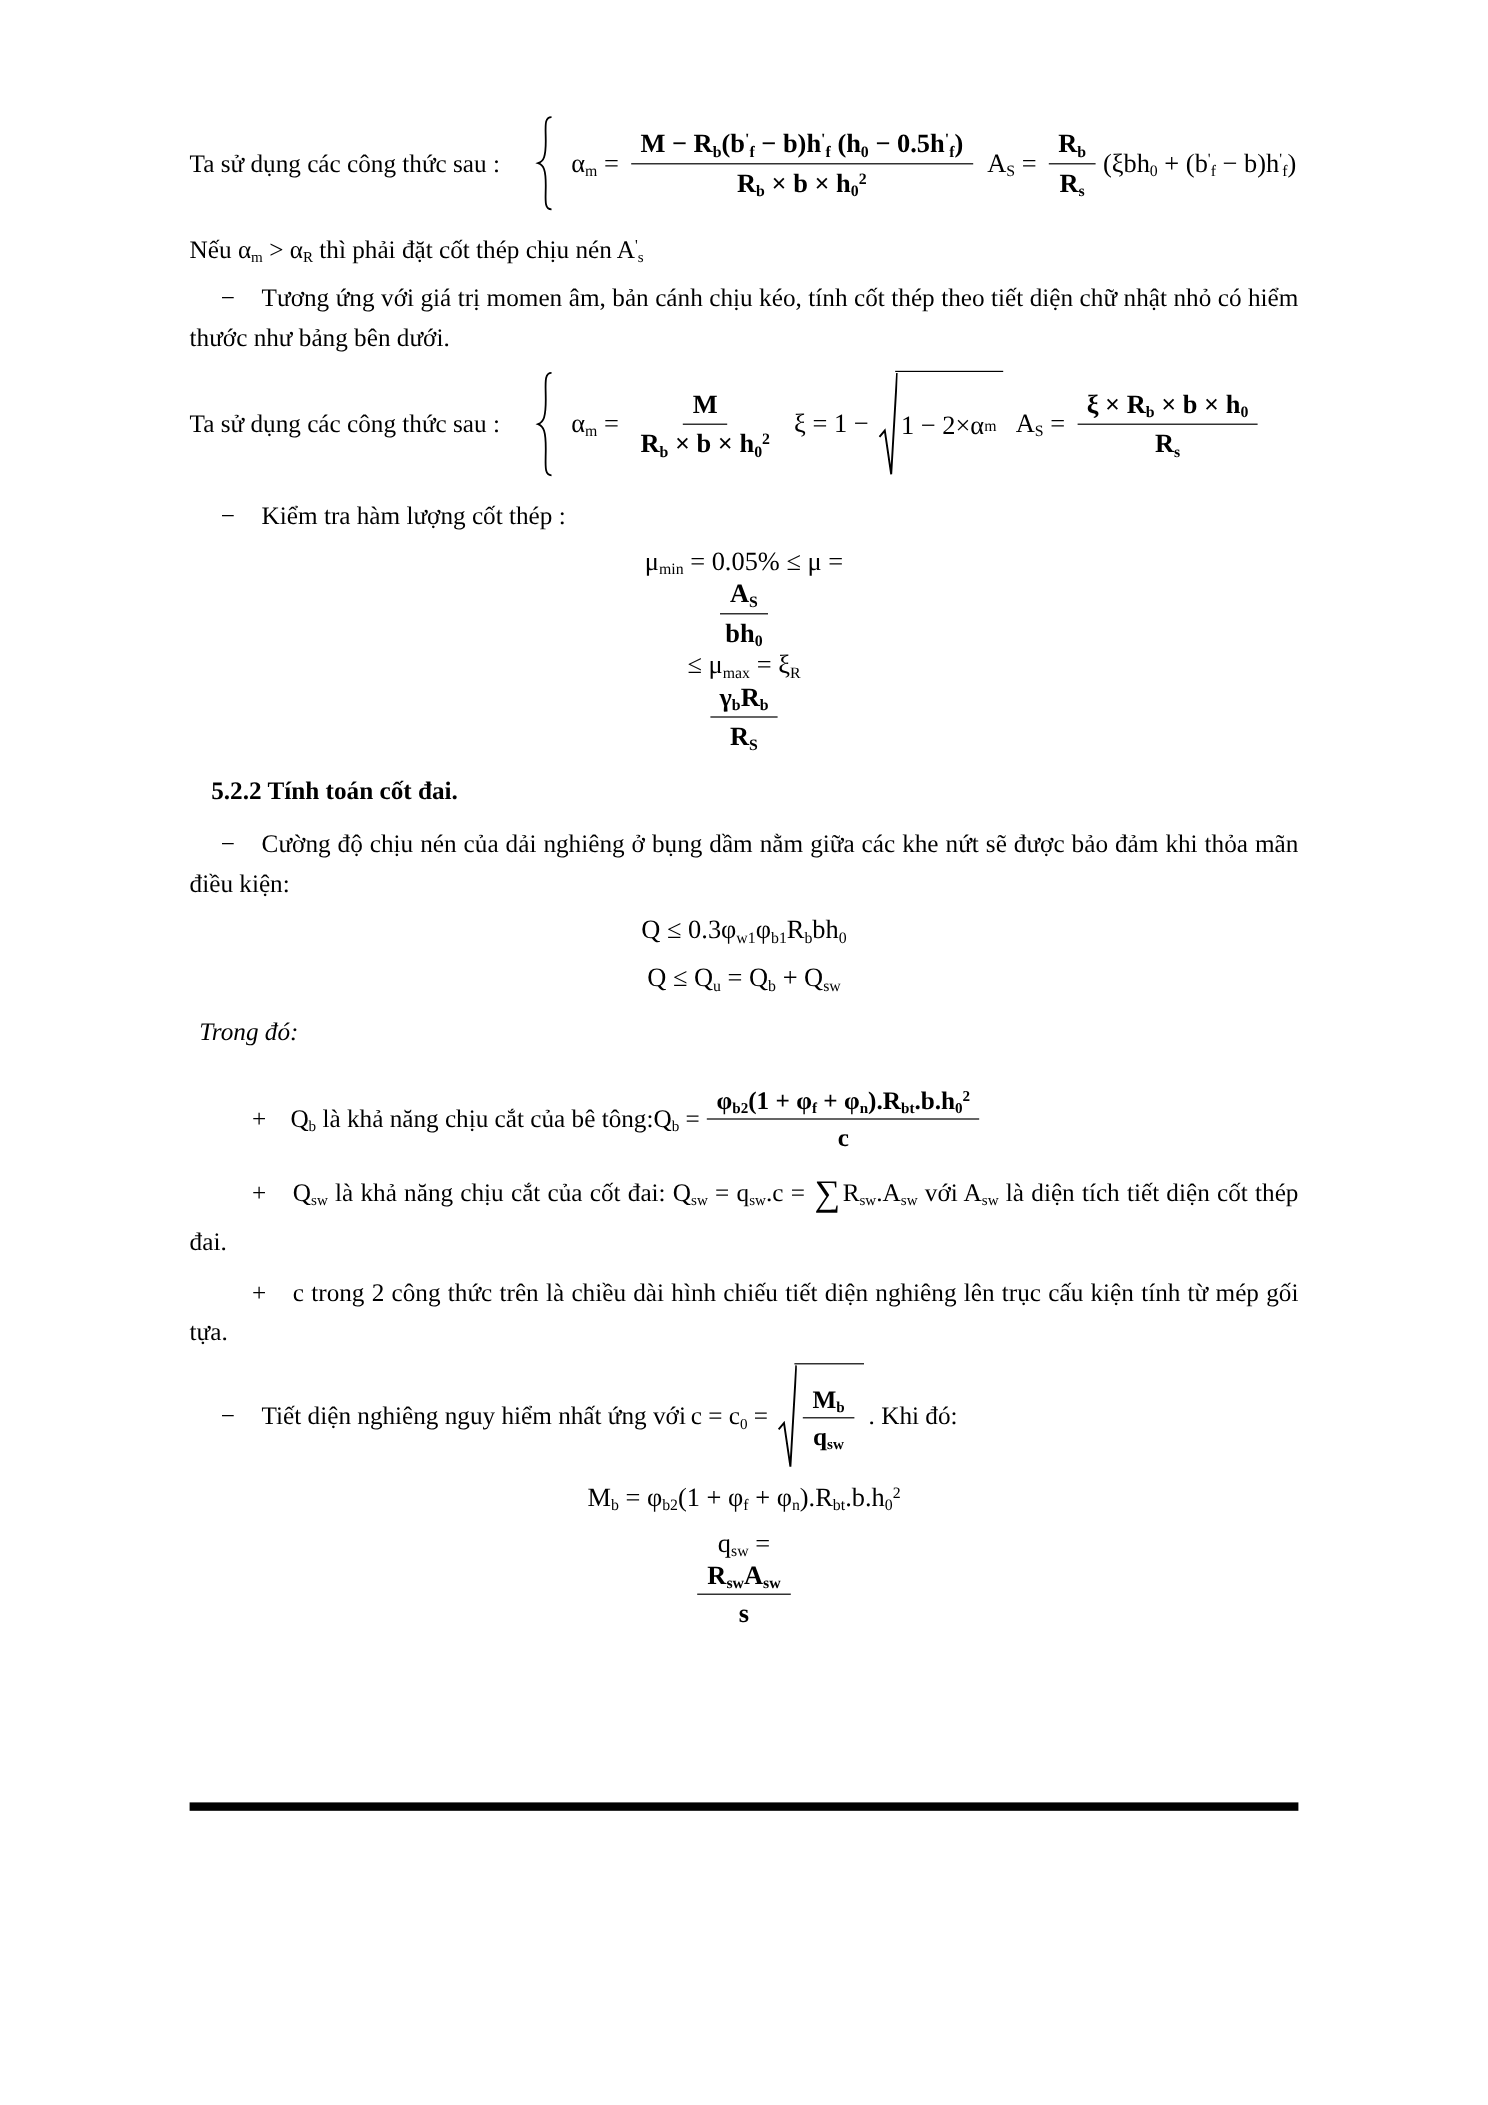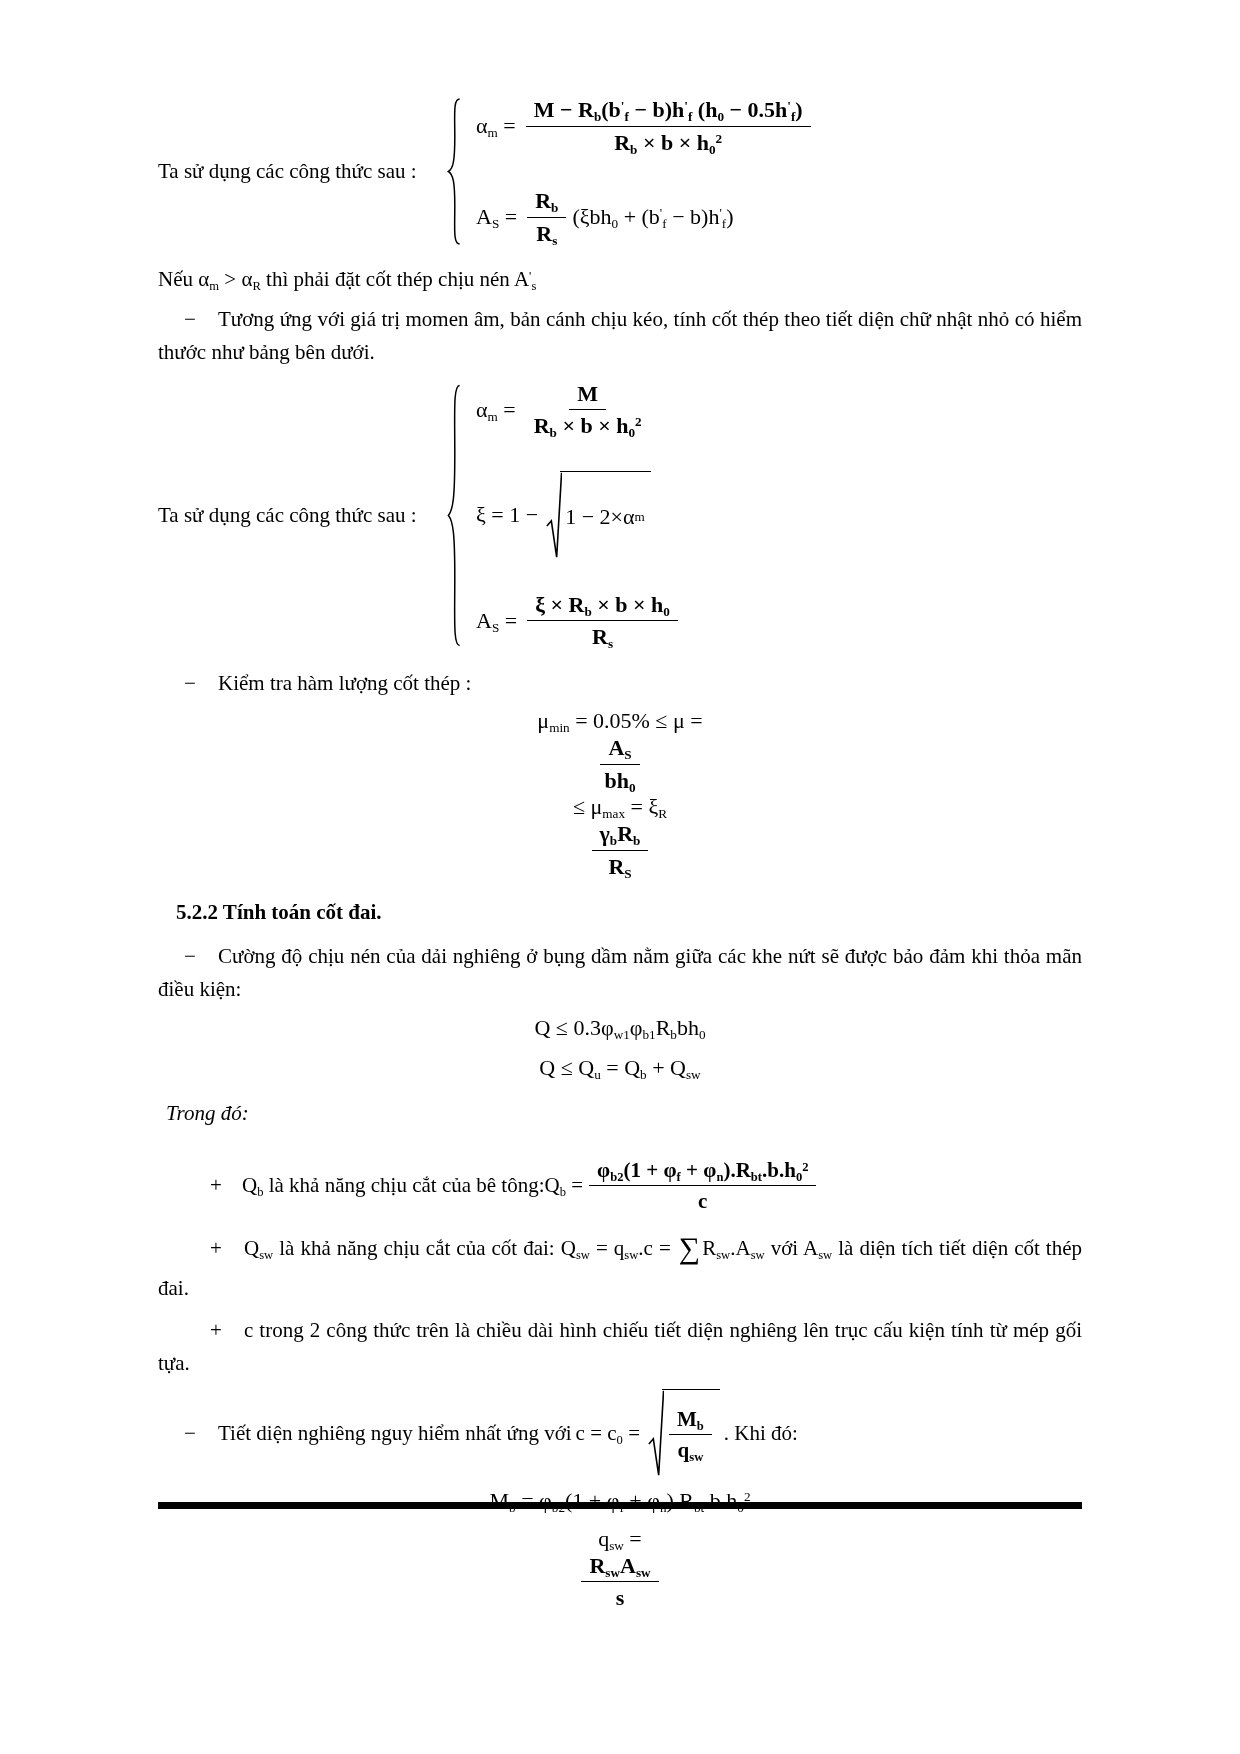--- a/index.html
+++ b/index.html
@@ -33,21 +33,21 @@
   .sqrt { display:inline-flex; align-items:stretch; vertical-align:middle; margin:0 4px; }
   .radsvg { width:16px; flex:none; }
   .sqrt-body { border-top:1.6px solid #000; padding:2px 6px 0 5px; margin-left:-2px;
                display:inline-flex; align-items:center; }
   .sqrt-body .frac { margin:0 2px; }
 
   .sys { display:flex; align-items:center; }
   .sys-label { flex:none; width:288px; }
   .brace { flex:none; width:16px; align-self:stretch; display:flex; margin-right:14px; }
   .brace svg { width:100%; height:100%; }
-  .sys-rows { display:flex; flex-direction:column; gap:31px; }
+  .sys-rows { display:flex; gap:6px; }
   .row { display:flex; align-items:center; white-space:nowrap; font-size:22px; }
   .row > span:first-child { margin-right:4px; }
 
   .sys1 { margin-bottom:16px; }
   .sys2 { margin:10px 0 16px 0; }
 
   .formula-line { display:flex; align-items:center; margin-left:132px; font-size:22px; white-space:nowrap;flex-direction:column; }
   .fl-q1 { margin:8px 0 14px 0; }
   .fl-q2 { margin:8px 0 16px 0; }
   .fl-mu { margin:8px 0 16px 0; }

